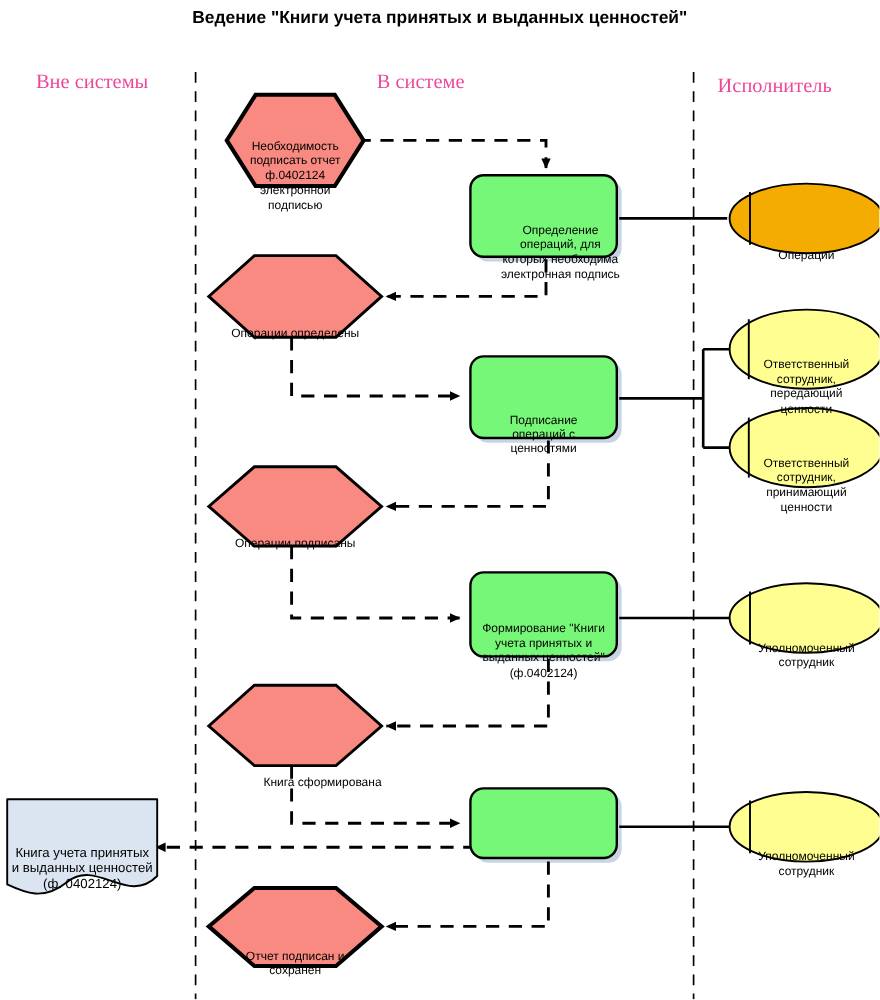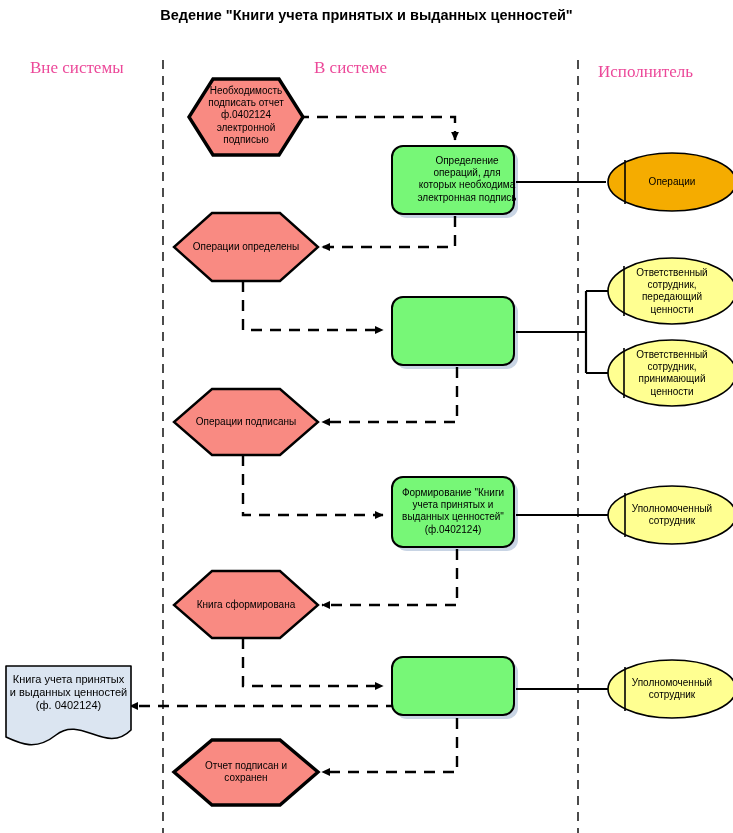--- a/index.html
+++ b/index.html
@@ -43,20 +43,21 @@
   }
   .node-text {
     position: absolute;
     text-align: center;
     font-family: "Liberation Sans", sans-serif;
     font-size: 10px;
     line-height: 12.2px;
     color: #000000;
     pointer-events: none;
     white-space: pre-line;
+    margin-top: 32px;
   }
   .node-text.doc {
     font-size: 11px;
     line-height: 13px;
   }
 </style>
 </head>
 <body>
 
 <div id="canvas">
@@ -218,30 +219,33 @@
   <div class="node-text" style="left:189px; top:85px; width:114px;">Необходимость
 подписать отчет
 ф.0402124
 электронной
 подписью</div>
 
   <div class="node-text" style="left:174px; top:241px; width:144px;">Операции определены</div>
 
   <div class="node-text" style="left:174px; top:416px; width:144px;">Операции подписаны</div>
 
-  <div class="node-text" style="left:174px; top:599px; width:144px;">Книга сформирована</div>
+  <div class="node-text" style="left:174px; top:615px; width:144px;text-align:right;">Книга сформирована</div>
 
   <div class="node-text" style="left:174px; top:760px; width:144px;">Отчет подписан и
 сохранен</div>
 
   <div class="node-text" style="left:392px; top:155px; width:108px;padding-left:21px;">Определение
 операций, для
 которых необходима
 электронная подпись</div>
 
+  <div class="node-text" style="left:392px; top:313px; width:122px;">Подписание
+операций с
+ценностями</div>
 
   <div class="node-text" style="left:392px; top:487px; width:122px;">Формирование "Книги
 учета принятых и
 выданных ценностей"
 (ф.0402124)</div>
 
 
   <div class="node-text" style="left:612px; top:176px; width:120px;">Операции</div>
 
   <div class="node-text" style="left:612px; top:267px; width:120px;">Ответственный

